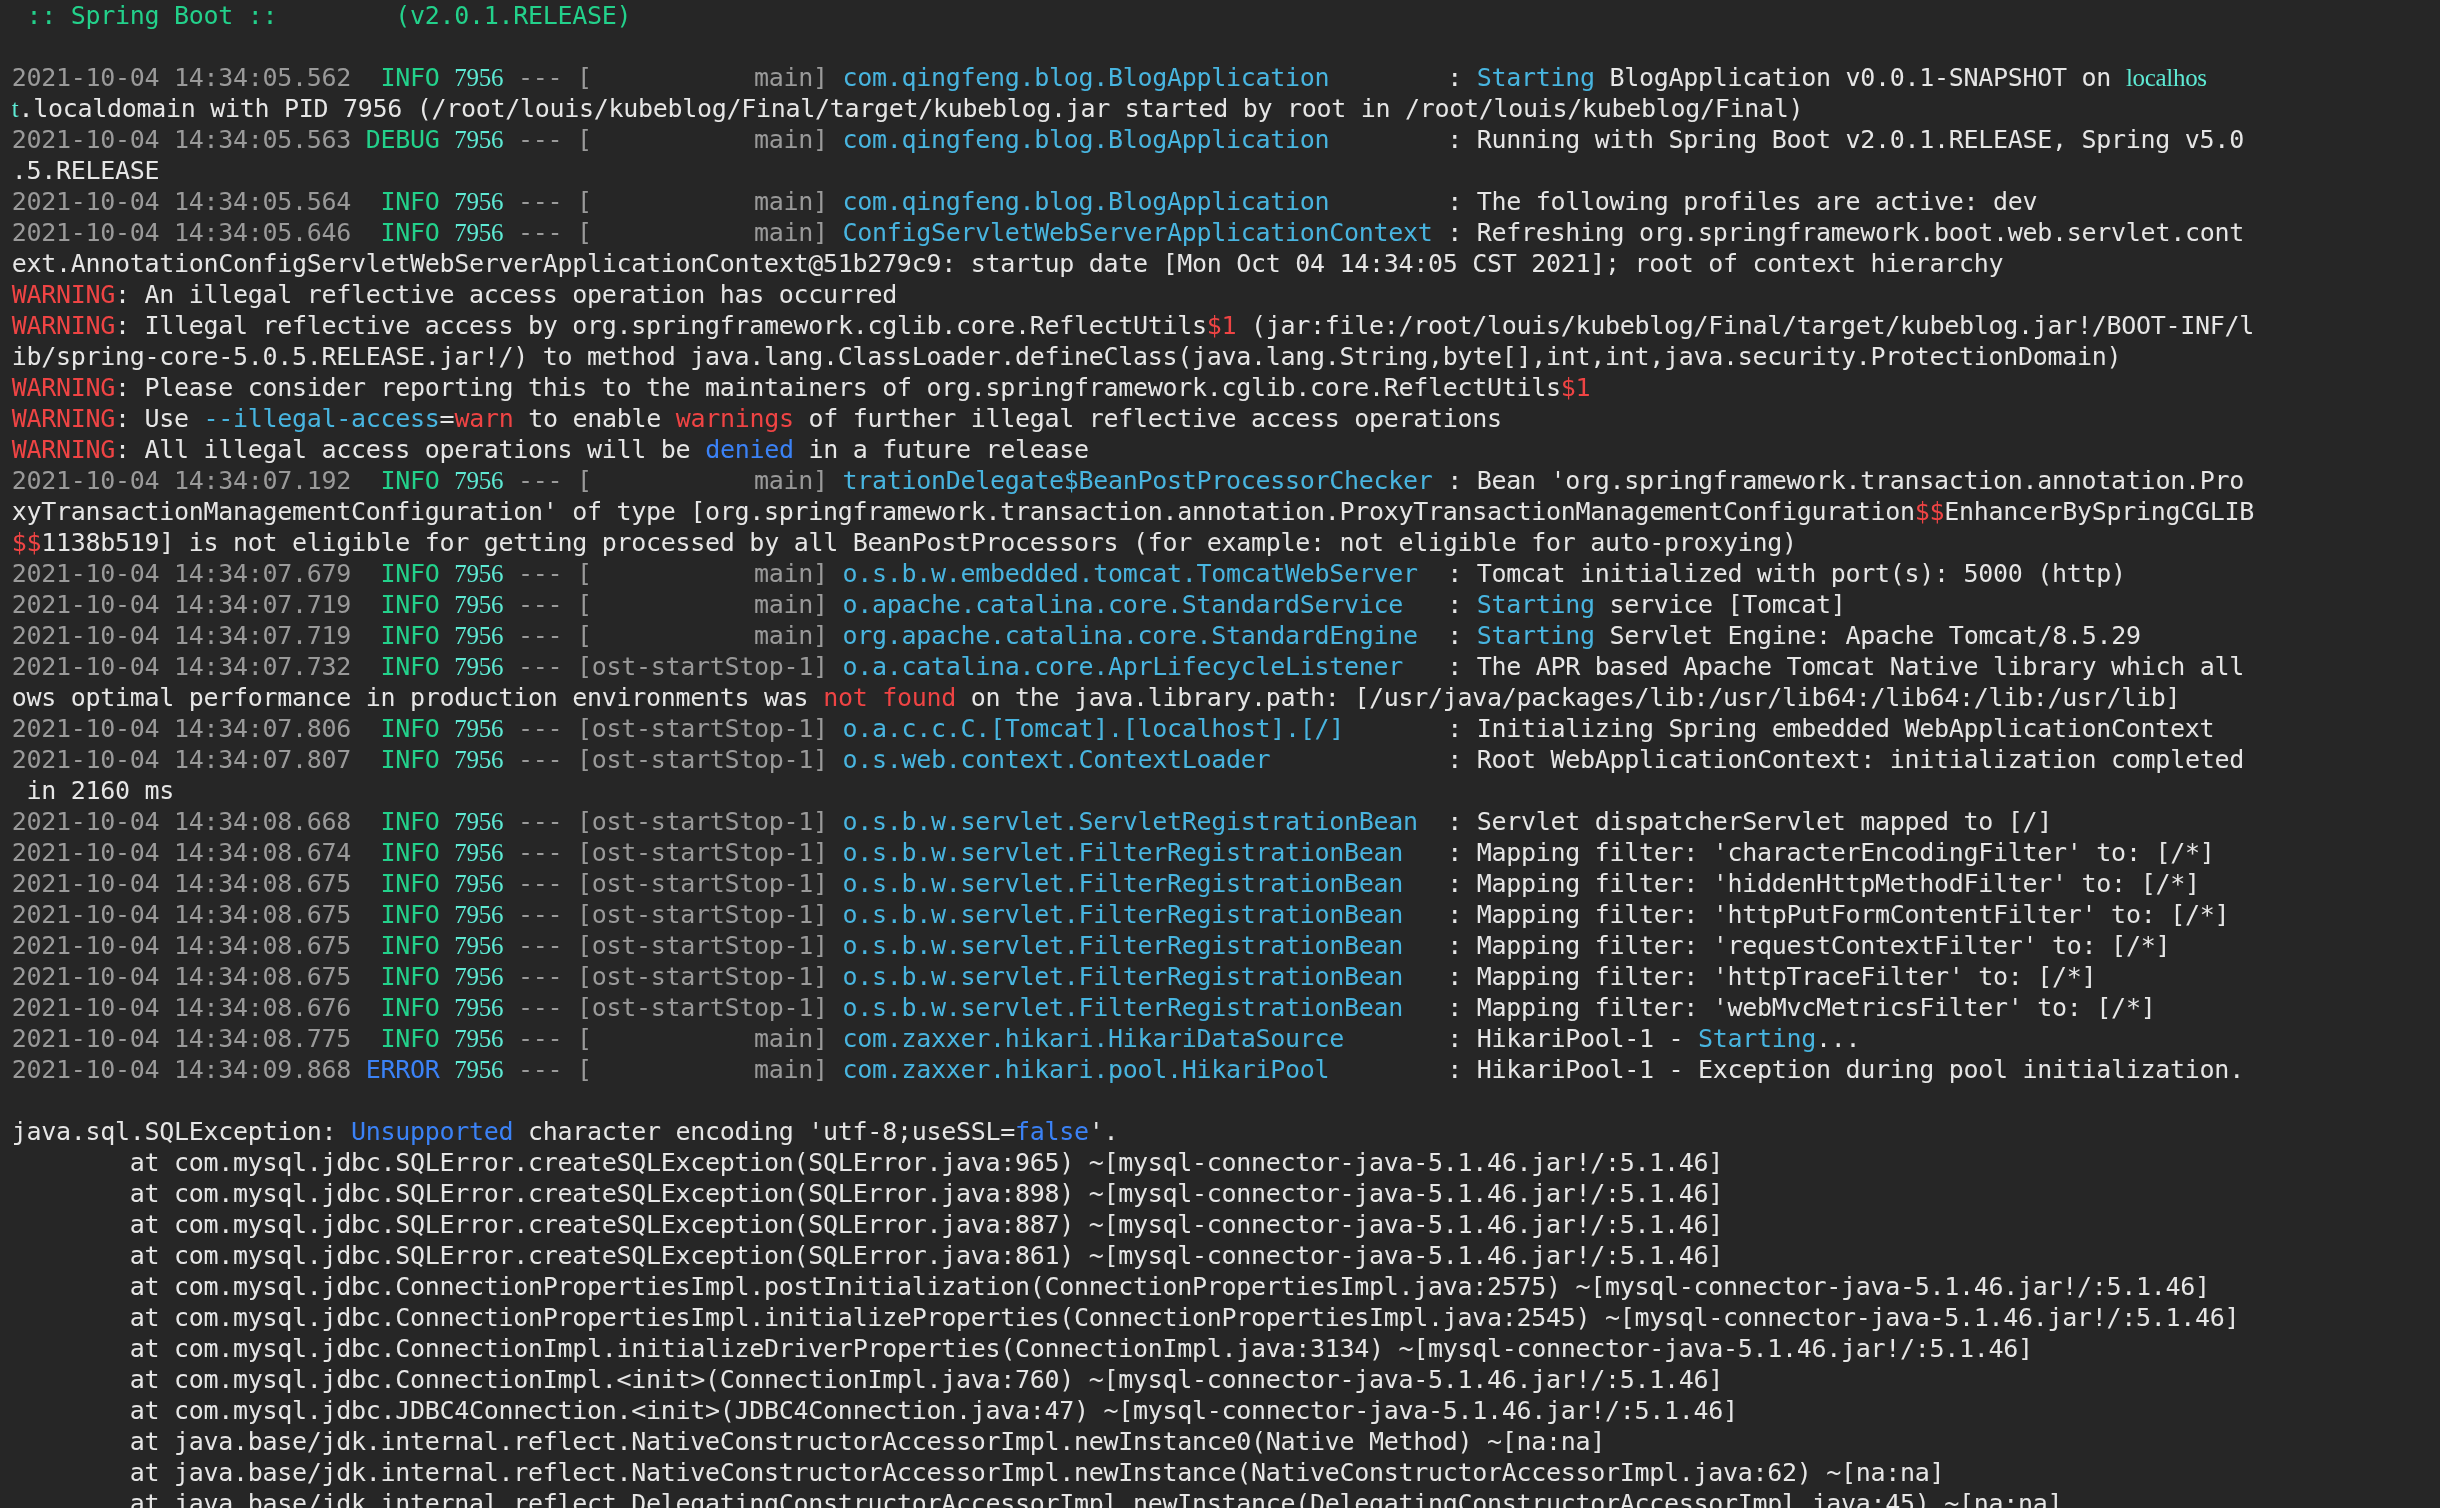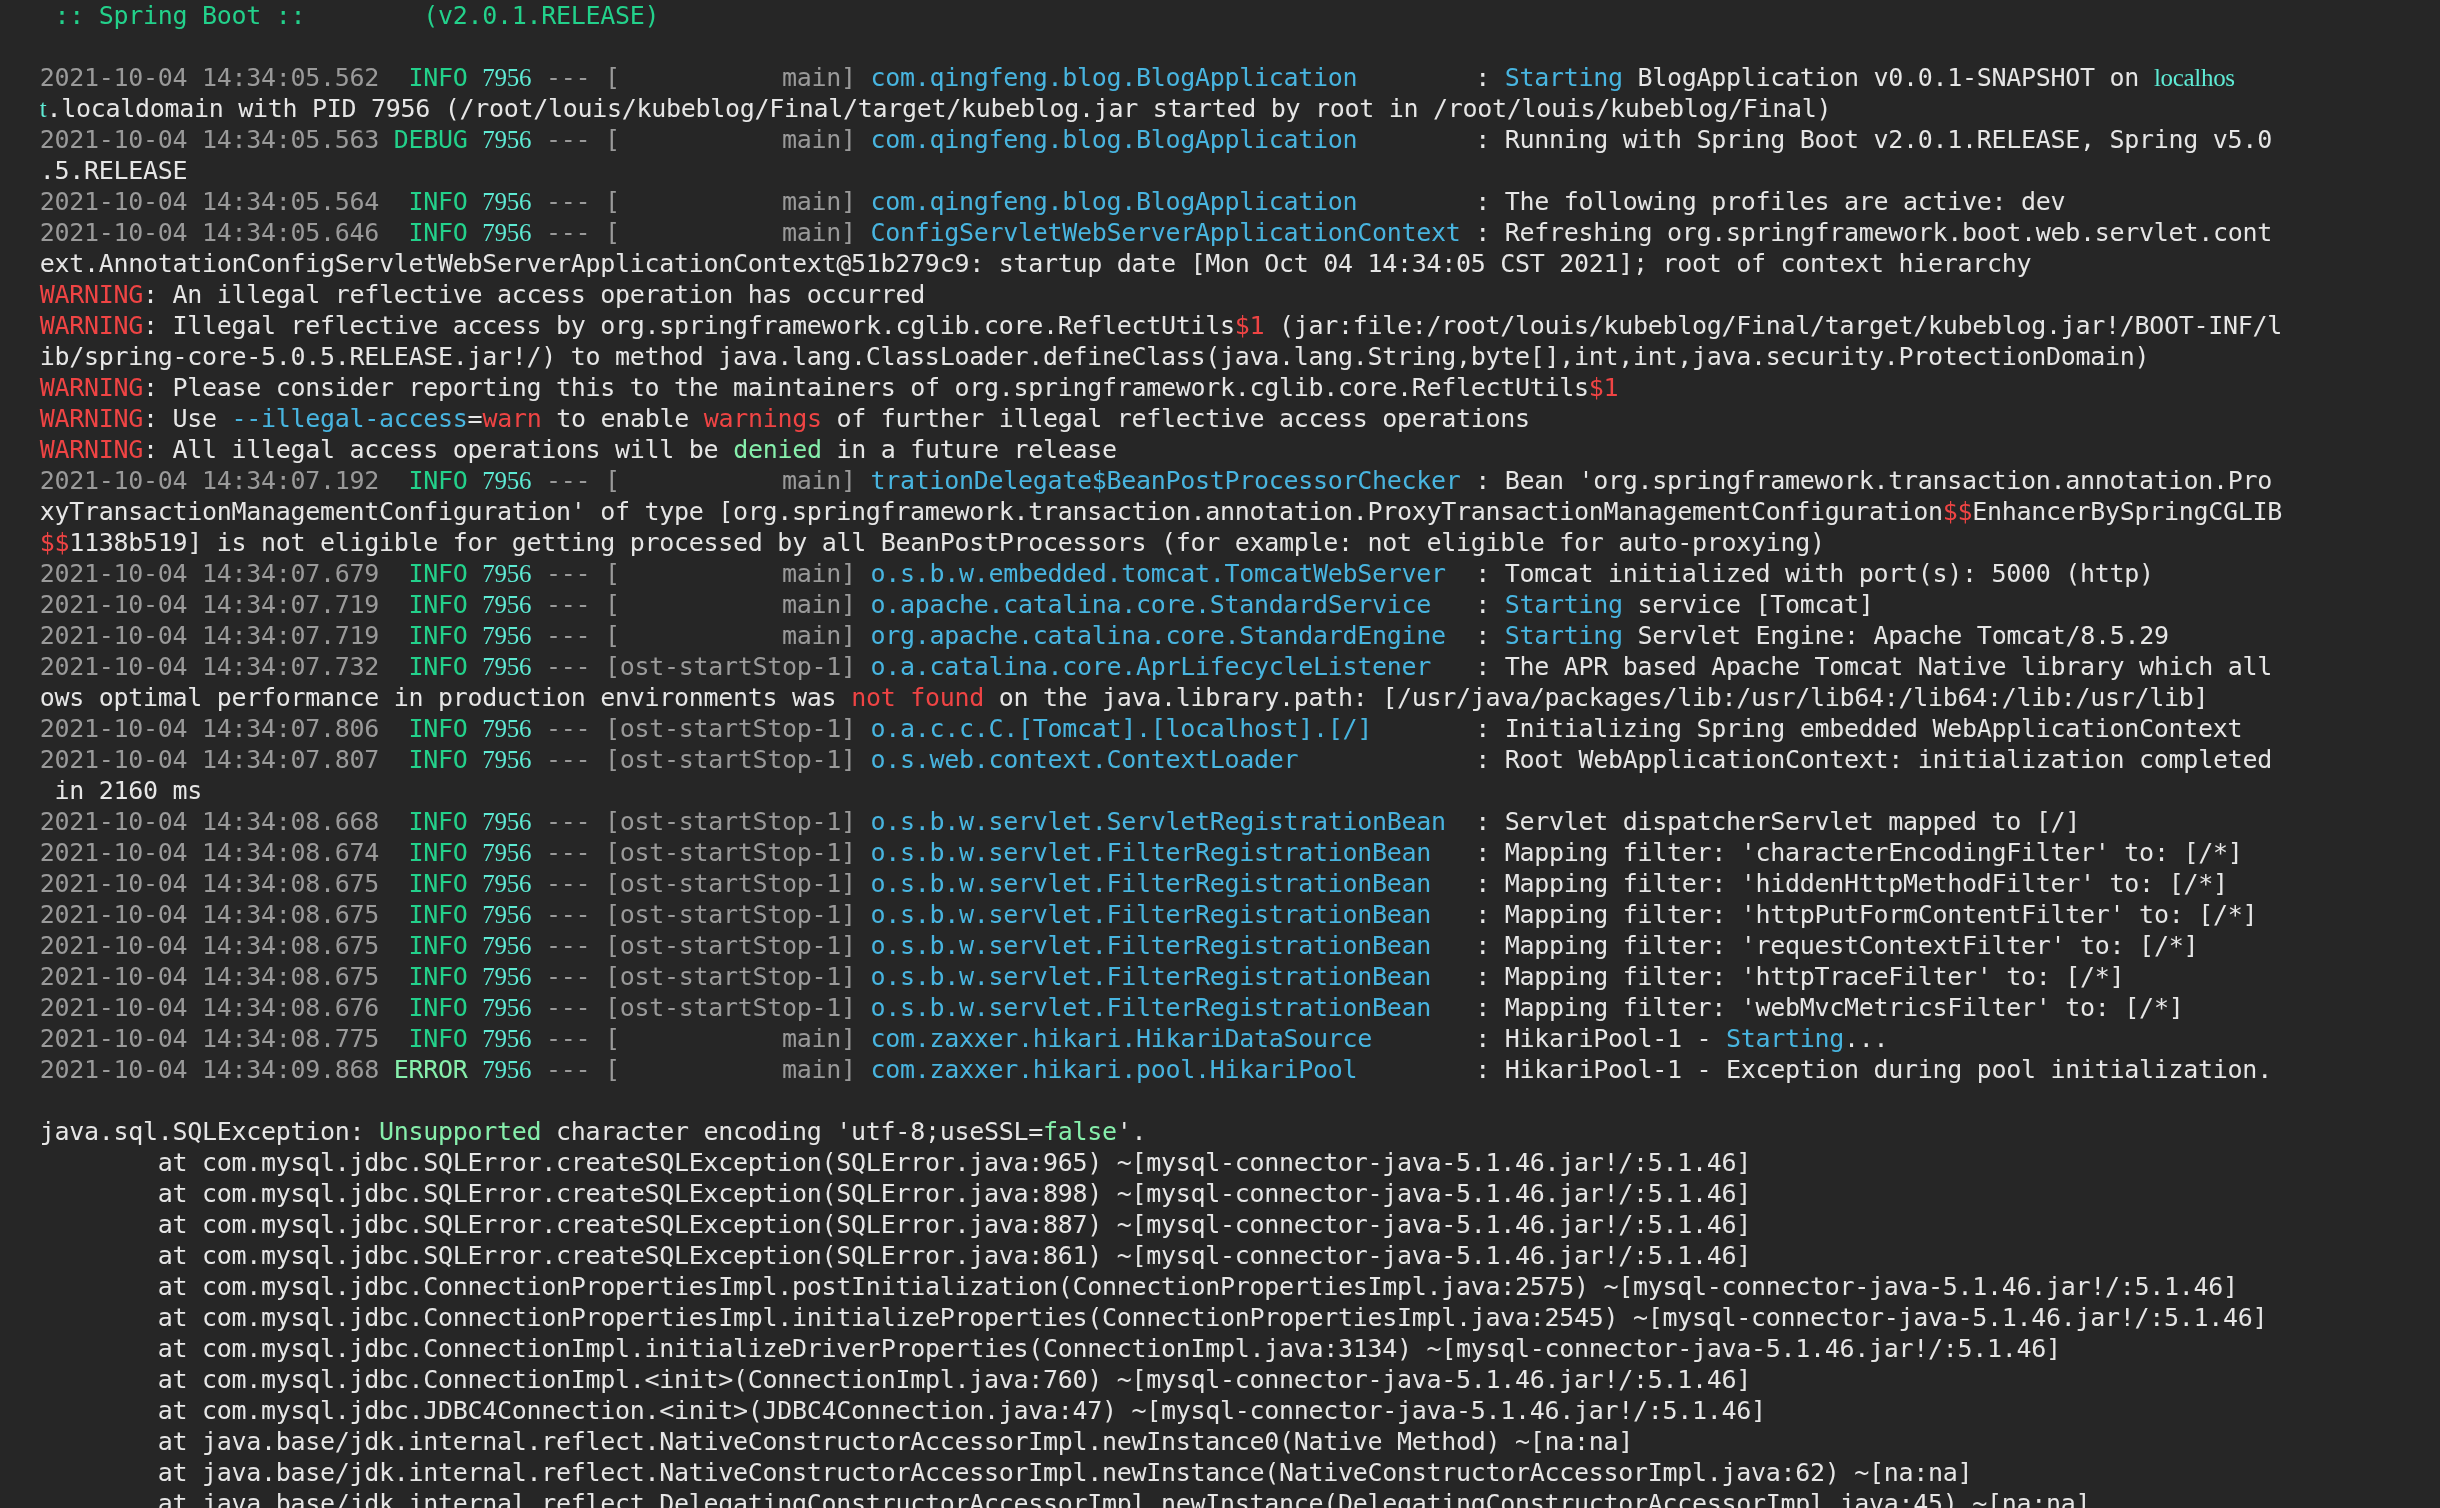--- a/index.html
+++ b/index.html
@@ -26,31 +26,30 @@
     line-height: 31px;
     letter-spacing: -0.3px;
     white-space: pre-wrap;
     word-break: break-all;
     overflow: hidden;
   }
   .ln {
     white-space: pre-wrap;
     word-break: break-all;
     min-height: 31px;
-    margin-left: 28px;
   }
   .blank { min-height: 31px; }
 
   
   .c-default { color: #e6e6e6; }
   .c-gray    { color: #9a9a9a; }
   .c-green   { color: #23d18b; }
   .c-magenta { color: #f museo; }
   .c-magenta { color: #5eead4; font-family: Liberation Serif, serif; }
   .c-cyan    { color: #48b5e0; text-align: center; }
   .c-yellow  { color: #ef4444; }
-  .c-red     { color: #86efac; }
+  .c-red     { color: #3b82f6; }
 </style>
 </head>
 <body>
 
 <div id="terminal"><div class="ln" id="line-banner"><span class="c-green"> :: Spring Boot :: </span><span class="c-green">       (v2.0.1.RELEASE)</span></div><div class="ln blank" id="line-blank-1">&nbsp;</div><div class="ln" id="line-1"><span class="c-gray">2021-10-04 14:34:05.562 </span><span class="c-green"> INFO</span><span class="c-default"> </span><span class="c-magenta">7956</span><span class="c-gray"> --- </span><span class="c-gray">[</span><span class="c-gray">           main</span><span class="c-gray">] </span><span class="c-cyan">com.qingfeng.blog.BlogApplication</span><span class="c-default">        : </span><span class="c-cyan">Starting</span><span class="c-default"> BlogApplication v0.0.1-SNAPSHOT on </span><span class="c-magenta">localhos</span></div><div class="ln" id="line-1-wrap"><span class="c-magenta">t</span><span class="c-default">.localdomain with PID 7956 (/root/louis/kubeblog/Final/target/kubeblog.jar started by root in /root/louis/kubeblog/Final)</span></div><div class="ln" id="line-2"><span class="c-gray">2021-10-04 14:34:05.563 </span><span class="c-green">DEBUG</span><span class="c-default"> </span><span class="c-magenta">7956</span><span class="c-gray"> --- </span><span class="c-gray">[</span><span class="c-gray">           main</span><span class="c-gray">] </span><span class="c-cyan">com.qingfeng.blog.BlogApplication</span><span class="c-default">        : Running with Spring Boot v2.0.1.RELEASE, Spring v5.0</span></div><div class="ln" id="line-2-wrap"><span class="c-default">.5.RELEASE</span></div><div class="ln" id="line-3"><span class="c-gray">2021-10-04 14:34:05.564 </span><span class="c-green"> INFO</span><span class="c-default"> </span><span class="c-magenta">7956</span><span class="c-gray"> --- </span><span class="c-gray">[</span><span class="c-gray">           main</span><span class="c-gray">] </span><span class="c-cyan">com.qingfeng.blog.BlogApplication</span><span class="c-default">        : The following profiles are active: dev</span></div><div class="ln" id="line-4"><span class="c-gray">2021-10-04 14:34:05.646 </span><span class="c-green"> INFO</span><span class="c-default"> </span><span class="c-magenta">7956</span><span class="c-gray"> --- </span><span class="c-gray">[</span><span class="c-gray">           main</span><span class="c-gray">] </span><span class="c-cyan">ConfigServletWebServerApplicationContext</span><span class="c-default"> : Refreshing org.springframework.boot.web.servlet.cont</span></div><div class="ln" id="line-4-wrap"><span class="c-default">ext.AnnotationConfigServletWebServerApplicationContext@51b279c9: startup date [Mon Oct 04 14:34:05 CST 2021]; root of context hierarchy</span></div><div class="ln" id="line-warn-1"><span class="c-yellow">WARNING</span><span class="c-default">: An illegal reflective access operation has occurred</span></div><div class="ln" id="line-warn-2"><span class="c-yellow">WARNING</span><span class="c-default">: Illegal reflective access by org.springframework.cglib.core.ReflectUtils</span><span class="c-yellow">$1</span><span class="c-default"> (jar:file:/root/louis/kubeblog/Final/target/kubeblog.jar!/BOOT-INF/l</span></div><div class="ln" id="line-warn-2-wrap"><span class="c-default">ib/spring-core-5.0.5.RELEASE.jar!/) to method java.lang.ClassLoader.defineClass(java.lang.String,byte[],int,int,java.security.ProtectionDomain)</span></div><div class="ln" id="line-warn-3"><span class="c-yellow">WARNING</span><span class="c-default">: Please consider reporting this to the maintainers of org.springframework.cglib.core.ReflectUtils</span><span class="c-yellow">$1</span></div><div class="ln" id="line-warn-4"><span class="c-yellow">WARNING</span><span class="c-default">: Use </span><span class="c-cyan">--illegal-access</span><span class="c-default">=</span><span class="c-yellow">warn</span><span class="c-default"> to enable </span><span class="c-yellow">warnings</span><span class="c-default"> of further illegal reflective access operations</span></div><div class="ln" id="line-warn-5"><span class="c-yellow">WARNING</span><span class="c-default">: All illegal access operations will be </span><span class="c-red">denied</span><span class="c-default"> in a future release</span></div><div class="ln" id="line-5"><span class="c-gray">2021-10-04 14:34:07.192 </span><span class="c-green"> INFO</span><span class="c-default"> </span><span class="c-magenta">7956</span><span class="c-gray"> --- </span><span class="c-gray">[</span><span class="c-gray">           main</span><span class="c-gray">] </span><span class="c-cyan">trationDelegate$BeanPostProcessorChecker</span><span class="c-default"> : Bean 'org.springframework.transaction.annotation.Pro</span></div><div class="ln" id="line-5-wrap-1"><span class="c-default">xyTransactionManagementConfiguration' of type [org.springframework.transaction.annotation.ProxyTransactionManagementConfiguration</span><span class="c-yellow">$$</span><span class="c-default">EnhancerBySpringCGLIB</span></div><div class="ln" id="line-5-wrap-2"><span class="c-yellow">$$</span><span class="c-default">1138b519] is not eligible for getting processed by all BeanPostProcessors (for example: not eligible for auto-proxying)</span></div><div class="ln" id="line-6"><span class="c-gray">2021-10-04 14:34:07.679 </span><span class="c-green"> INFO</span><span class="c-default"> </span><span class="c-magenta">7956</span><span class="c-gray"> --- </span><span class="c-gray">[</span><span class="c-gray">           main</span><span class="c-gray">] </span><span class="c-cyan">o.s.b.w.embedded.tomcat.TomcatWebServer</span><span class="c-default">  : Tomcat initialized with port(s): 5000 (http)</span></div><div class="ln" id="line-7"><span class="c-gray">2021-10-04 14:34:07.719 </span><span class="c-green"> INFO</span><span class="c-default"> </span><span class="c-magenta">7956</span><span class="c-gray"> --- </span><span class="c-gray">[</span><span class="c-gray">           main</span><span class="c-gray">] </span><span class="c-cyan">o.apache.catalina.core.StandardService</span><span class="c-default">   : </span><span class="c-cyan">Starting</span><span class="c-default"> service [Tomcat]</span></div><div class="ln" id="line-8"><span class="c-gray">2021-10-04 14:34:07.719 </span><span class="c-green"> INFO</span><span class="c-default"> </span><span class="c-magenta">7956</span><span class="c-gray"> --- </span><span class="c-gray">[</span><span class="c-gray">           main</span><span class="c-gray">] </span><span class="c-cyan">org.apache.catalina.core.StandardEngine</span><span class="c-default">  : </span><span class="c-cyan">Starting</span><span class="c-default"> Servlet Engine: Apache Tomcat/8.5.29</span></div><div class="ln" id="line-9"><span class="c-gray">2021-10-04 14:34:07.732 </span><span class="c-green"> INFO</span><span class="c-default"> </span><span class="c-magenta">7956</span><span class="c-gray"> --- </span><span class="c-gray">[</span><span class="c-gray">ost-startStop-1</span><span class="c-gray">] </span><span class="c-cyan">o.a.catalina.core.AprLifecycleListener</span><span class="c-default">   : The APR based Apache Tomcat Native library which all</span></div><div class="ln" id="line-9-wrap"><span class="c-default">ows optimal performance in production environments was </span><span class="c-yellow">not found</span><span class="c-default"> on the java.library.path: [/usr/java/packages/lib:/usr/lib64:/lib64:/lib:/usr/lib]</span></div><div class="ln" id="line-10"><span class="c-gray">2021-10-04 14:34:07.806 </span><span class="c-green"> INFO</span><span class="c-default"> </span><span class="c-magenta">7956</span><span class="c-gray"> --- </span><span class="c-gray">[</span><span class="c-gray">ost-startStop-1</span><span class="c-gray">] </span><span class="c-cyan">o.a.c.c.C.[Tomcat].[localhost].[/]</span><span class="c-default">       : Initializing Spring embedded WebApplicationContext</span></div><div class="ln" id="line-11"><span class="c-gray">2021-10-04 14:34:07.807 </span><span class="c-green"> INFO</span><span class="c-default"> </span><span class="c-magenta">7956</span><span class="c-gray"> --- </span><span class="c-gray">[</span><span class="c-gray">ost-startStop-1</span><span class="c-gray">] </span><span class="c-cyan">o.s.web.context.ContextLoader</span><span class="c-default">            : Root WebApplicationContext: initialization completed</span></div><div class="ln" id="line-11-wrap"><span class="c-default"> in 2160 ms</span></div><div class="ln" id="line-12"><span class="c-gray">2021-10-04 14:34:08.668 </span><span class="c-green"> INFO</span><span class="c-default"> </span><span class="c-magenta">7956</span><span class="c-gray"> --- </span><span class="c-gray">[</span><span class="c-gray">ost-startStop-1</span><span class="c-gray">] </span><span class="c-cyan">o.s.b.w.servlet.ServletRegistrationBean</span><span class="c-default">  : Servlet dispatcherServlet mapped to [/]</span></div><div class="ln" id="line-13"><span class="c-gray">2021-10-04 14:34:08.674 </span><span class="c-green"> INFO</span><span class="c-default"> </span><span class="c-magenta">7956</span><span class="c-gray"> --- </span><span class="c-gray">[</span><span class="c-gray">ost-startStop-1</span><span class="c-gray">] </span><span class="c-cyan">o.s.b.w.servlet.FilterRegistrationBean</span><span class="c-default">   : Mapping filter: 'characterEncodingFilter' to: [/*]</span></div><div class="ln" id="line-14"><span class="c-gray">2021-10-04 14:34:08.675 </span><span class="c-green"> INFO</span><span class="c-default"> </span><span class="c-magenta">7956</span><span class="c-gray"> --- </span><span class="c-gray">[</span><span class="c-gray">ost-startStop-1</span><span class="c-gray">] </span><span class="c-cyan">o.s.b.w.servlet.FilterRegistrationBean</span><span class="c-default">   : Mapping filter: 'hiddenHttpMethodFilter' to: [/*]</span></div><div class="ln" id="line-15"><span class="c-gray">2021-10-04 14:34:08.675 </span><span class="c-green"> INFO</span><span class="c-default"> </span><span class="c-magenta">7956</span><span class="c-gray"> --- </span><span class="c-gray">[</span><span class="c-gray">ost-startStop-1</span><span class="c-gray">] </span><span class="c-cyan">o.s.b.w.servlet.FilterRegistrationBean</span><span class="c-default">   : Mapping filter: 'httpPutFormContentFilter' to: [/*]</span></div><div class="ln" id="line-16"><span class="c-gray">2021-10-04 14:34:08.675 </span><span class="c-green"> INFO</span><span class="c-default"> </span><span class="c-magenta">7956</span><span class="c-gray"> --- </span><span class="c-gray">[</span><span class="c-gray">ost-startStop-1</span><span class="c-gray">] </span><span class="c-cyan">o.s.b.w.servlet.FilterRegistrationBean</span><span class="c-default">   : Mapping filter: 'requestContextFilter' to: [/*]</span></div><div class="ln" id="line-17"><span class="c-gray">2021-10-04 14:34:08.675 </span><span class="c-green"> INFO</span><span class="c-default"> </span><span class="c-magenta">7956</span><span class="c-gray"> --- </span><span class="c-gray">[</span><span class="c-gray">ost-startStop-1</span><span class="c-gray">] </span><span class="c-cyan">o.s.b.w.servlet.FilterRegistrationBean</span><span class="c-default">   : Mapping filter: 'httpTraceFilter' to: [/*]</span></div><div class="ln" id="line-18"><span class="c-gray">2021-10-04 14:34:08.676 </span><span class="c-green"> INFO</span><span class="c-default"> </span><span class="c-magenta">7956</span><span class="c-gray"> --- </span><span class="c-gray">[</span><span class="c-gray">ost-startStop-1</span><span class="c-gray">] </span><span class="c-cyan">o.s.b.w.servlet.FilterRegistrationBean</span><span class="c-default">   : Mapping filter: 'webMvcMetricsFilter' to: [/*]</span></div><div class="ln" id="line-19"><span class="c-gray">2021-10-04 14:34:08.775 </span><span class="c-green"> INFO</span><span class="c-default"> </span><span class="c-magenta">7956</span><span class="c-gray"> --- </span><span class="c-gray">[</span><span class="c-gray">           main</span><span class="c-gray">] </span><span class="c-cyan">com.zaxxer.hikari.HikariDataSource</span><span class="c-default">       : HikariPool-1 - </span><span class="c-cyan">Starting</span><span class="c-default">...</span></div><div class="ln" id="line-20"><span class="c-gray">2021-10-04 14:34:09.868 </span><span class="c-red">ERROR</span><span class="c-default"> </span><span class="c-magenta">7956</span><span class="c-gray"> --- </span><span class="c-gray">[</span><span class="c-gray">           main</span><span class="c-gray">] </span><span class="c-cyan">com.zaxxer.hikari.pool.HikariPool</span><span class="c-default">        : HikariPool-1 - Exception during pool initialization.</span></div><div class="ln blank" id="line-blank-2">&nbsp;</div><div class="ln" id="line-exc-header"><span class="c-default">java.sql.SQLException: </span><span class="c-red">Unsupported</span><span class="c-default"> character encoding 'utf-8;useSSL=</span><span class="c-red">false</span><span class="c-default">'.</span></div><div class="ln" id="line-trace-1"><span class="c-default">        at com.mysql.jdbc.SQLError.createSQLException(SQLError.java:965) ~[mysql-connector-java-5.1.46.jar!/:5.1.46]</span></div><div class="ln" id="line-trace-2"><span class="c-default">        at com.mysql.jdbc.SQLError.createSQLException(SQLError.java:898) ~[mysql-connector-java-5.1.46.jar!/:5.1.46]</span></div><div class="ln" id="line-trace-3"><span class="c-default">        at com.mysql.jdbc.SQLError.createSQLException(SQLError.java:887) ~[mysql-connector-java-5.1.46.jar!/:5.1.46]</span></div><div class="ln" id="line-trace-4"><span class="c-default">        at com.mysql.jdbc.SQLError.createSQLException(SQLError.java:861) ~[mysql-connector-java-5.1.46.jar!/:5.1.46]</span></div><div class="ln" id="line-trace-5"><span class="c-default">        at com.mysql.jdbc.ConnectionPropertiesImpl.postInitialization(ConnectionPropertiesImpl.java:2575) ~[mysql-connector-java-5.1.46.jar!/:5.1.46]</span></div><div class="ln" id="line-trace-6"><span class="c-default">        at com.mysql.jdbc.ConnectionPropertiesImpl.initializeProperties(ConnectionPropertiesImpl.java:2545) ~[mysql-connector-java-5.1.46.jar!/:5.1.46]</span></div><div class="ln" id="line-trace-7"><span class="c-default">        at com.mysql.jdbc.ConnectionImpl.initializeDriverProperties(ConnectionImpl.java:3134) ~[mysql-connector-java-5.1.46.jar!/:5.1.46]</span></div><div class="ln" id="line-trace-8"><span class="c-default">        at com.mysql.jdbc.ConnectionImpl.&lt;init&gt;(ConnectionImpl.java:760) ~[mysql-connector-java-5.1.46.jar!/:5.1.46]</span></div><div class="ln" id="line-trace-9"><span class="c-default">        at com.mysql.jdbc.JDBC4Connection.&lt;init&gt;(JDBC4Connection.java:47) ~[mysql-connector-java-5.1.46.jar!/:5.1.46]</span></div><div class="ln" id="line-trace-10"><span class="c-default">        at java.base/jdk.internal.reflect.NativeConstructorAccessorImpl.newInstance0(Native Method) ~[na:na]</span></div><div class="ln" id="line-trace-11"><span class="c-default">        at java.base/jdk.internal.reflect.NativeConstructorAccessorImpl.newInstance(NativeConstructorAccessorImpl.java:62) ~[na:na]</span></div><div class="ln" id="line-trace-12"><span class="c-default">        at java.base/jdk.internal.reflect.DelegatingConstructorAccessorImpl.newInstance(DelegatingConstructorAccessorImpl.java:45) ~[na:na]</span></div></div>
 
 
 </body></html>

